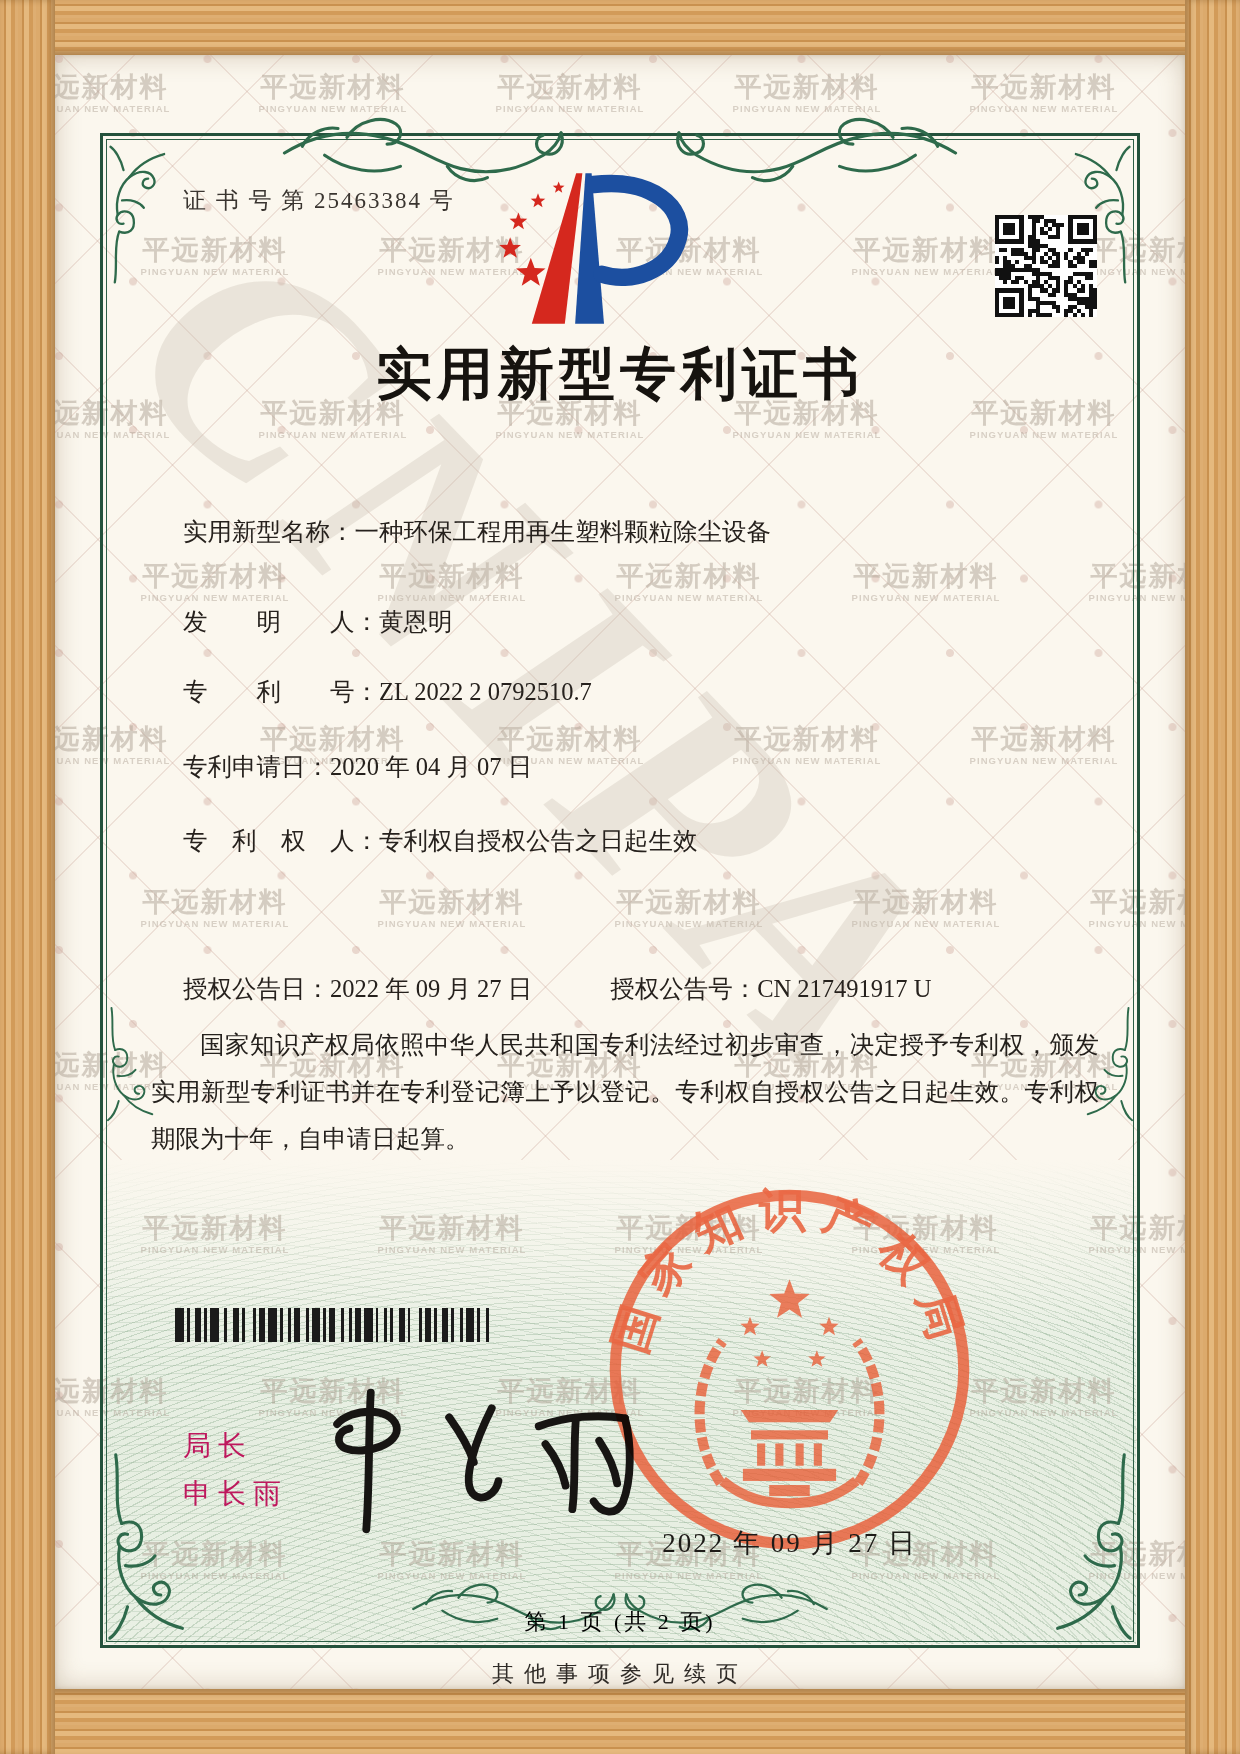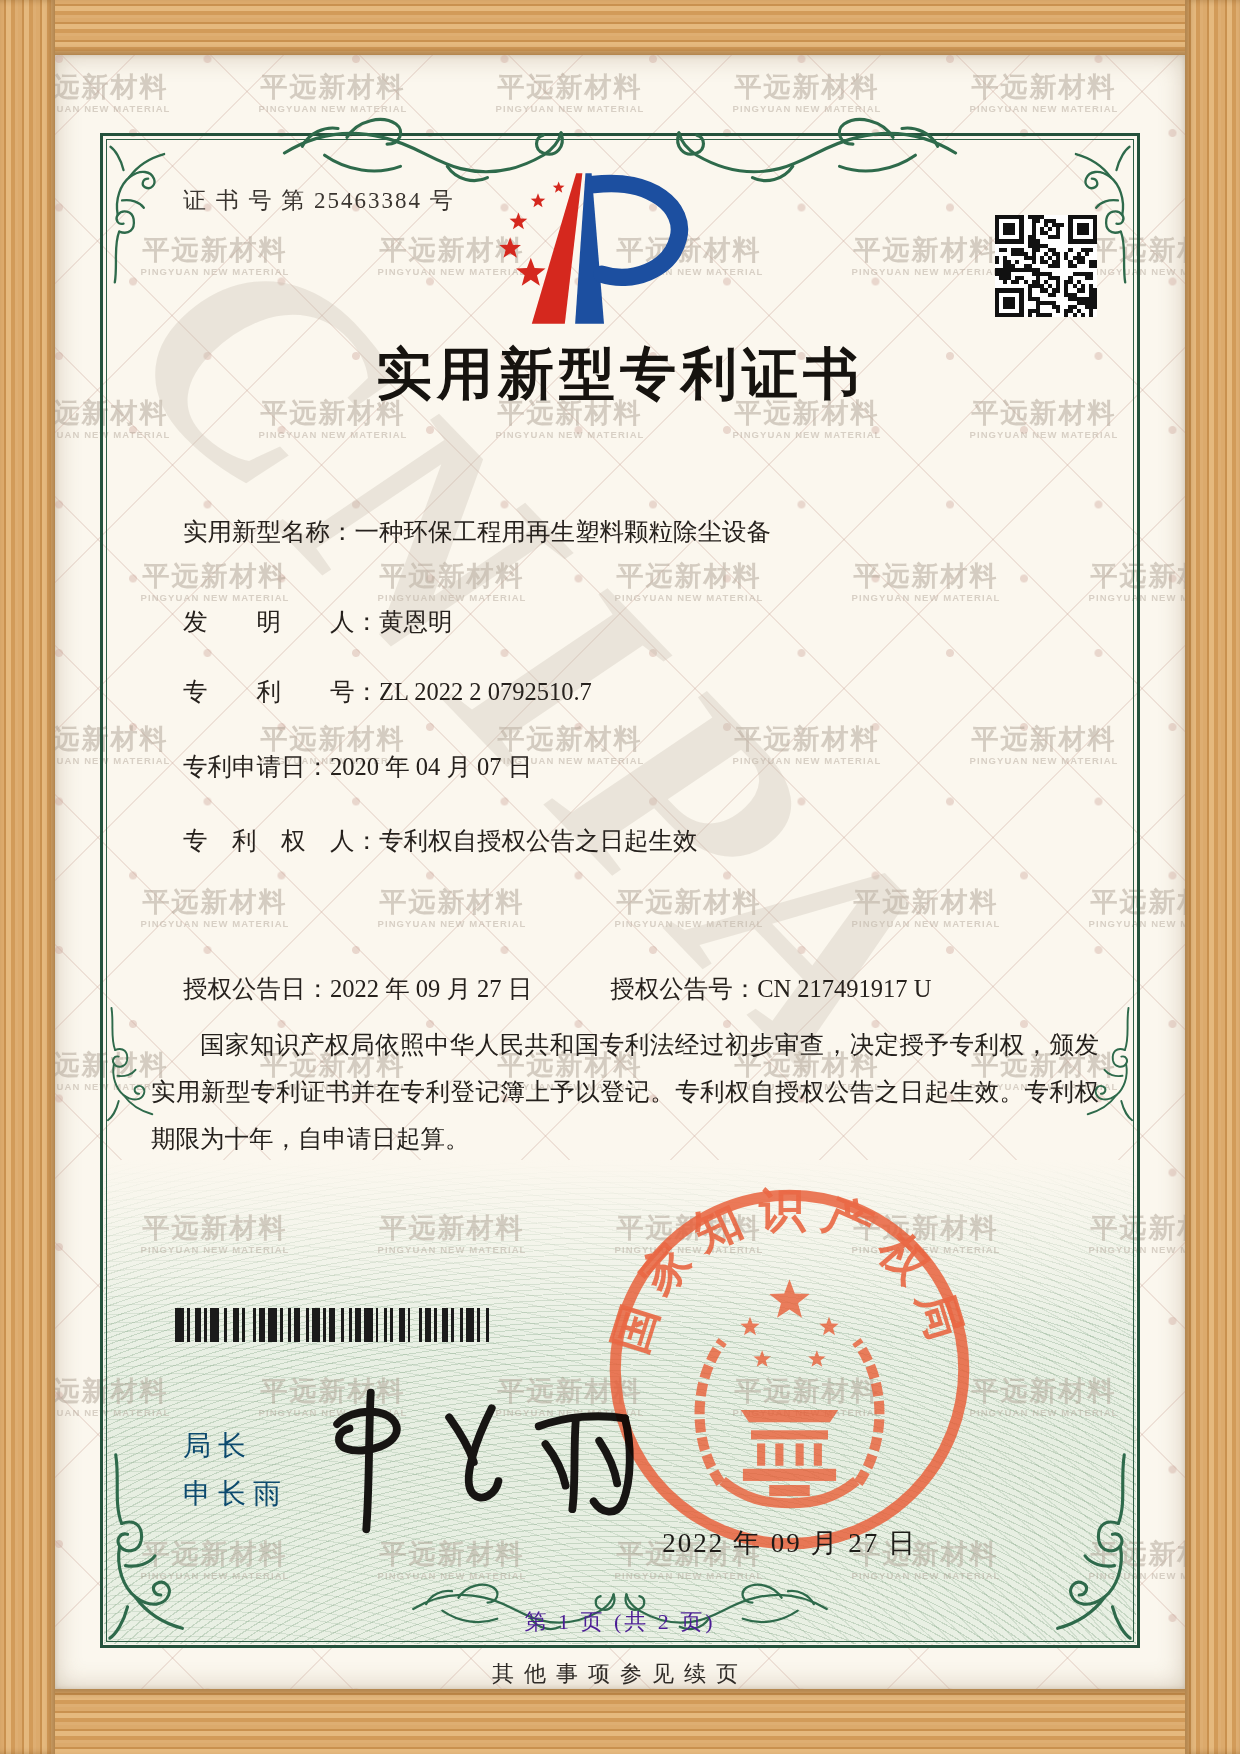--- a/index.html
+++ b/index.html
@@ -59,27 +59,27 @@
   .frow{left:128px;font-size:24.5px;line-height:37px;white-space:nowrap;}
   .frow .f-label{display:inline-block;}
   .frow.addr{white-space:normal;}
   .frow.addr .f-label{vertical-align:top;}
   .frow.addr .f-value{display:inline-block;width:700px;vertical-align:top;}
   .grant-part2{margin-left:78px;}
   .para{left:96px;width:948px;font-size:24.5px;line-height:47px;text-align:justify;
         text-indent:2em;color:#24201c;}
   .barcode{left:120px;top:1253px;width:320px;height:34px;display:flex;align-items:stretch;}
   .barcode span{display:block;height:100%;}
-  .signer{left:128px;font-size:28px;letter-spacing:7px;color:#0c4a6e;
+  .signer{left:128px;font-size:28px;letter-spacing:7px;color:#be185d;
           font-family:"Liberation Sans","DejaVu Sans",sans-serif;}
   .sig-svg{left:250px;top:1322px;}
   .seal-svg{left:542px;top:1122px;mix-blend-mode:multiply;opacity:.93;}
   .seal-date{left:542px;top:1470px;width:385px;text-align:center;font-size:27px;
              letter-spacing:2px;color:#1d1b18;}
-  .page-note{left:0;width:100%;top:1552px;text-align:center;font-size:22px;color:#4c1d95;letter-spacing:3px;}
+  .page-note{left:0;width:100%;top:1552px;text-align:center;font-size:22px;color:#000000;letter-spacing:3px;}
   .cont-note{left:0;width:100%;top:1604px;text-align:center;font-size:22px;letter-spacing:10px;color:#2f2b27;}
   .qr-box{left:940px;top:160px;}
   .logo-box{left:425px;top:112px;}
 </style>
 </head>
 <body>
 
 <div class="page">
 
   <div class="wood wood-h top"></div>

